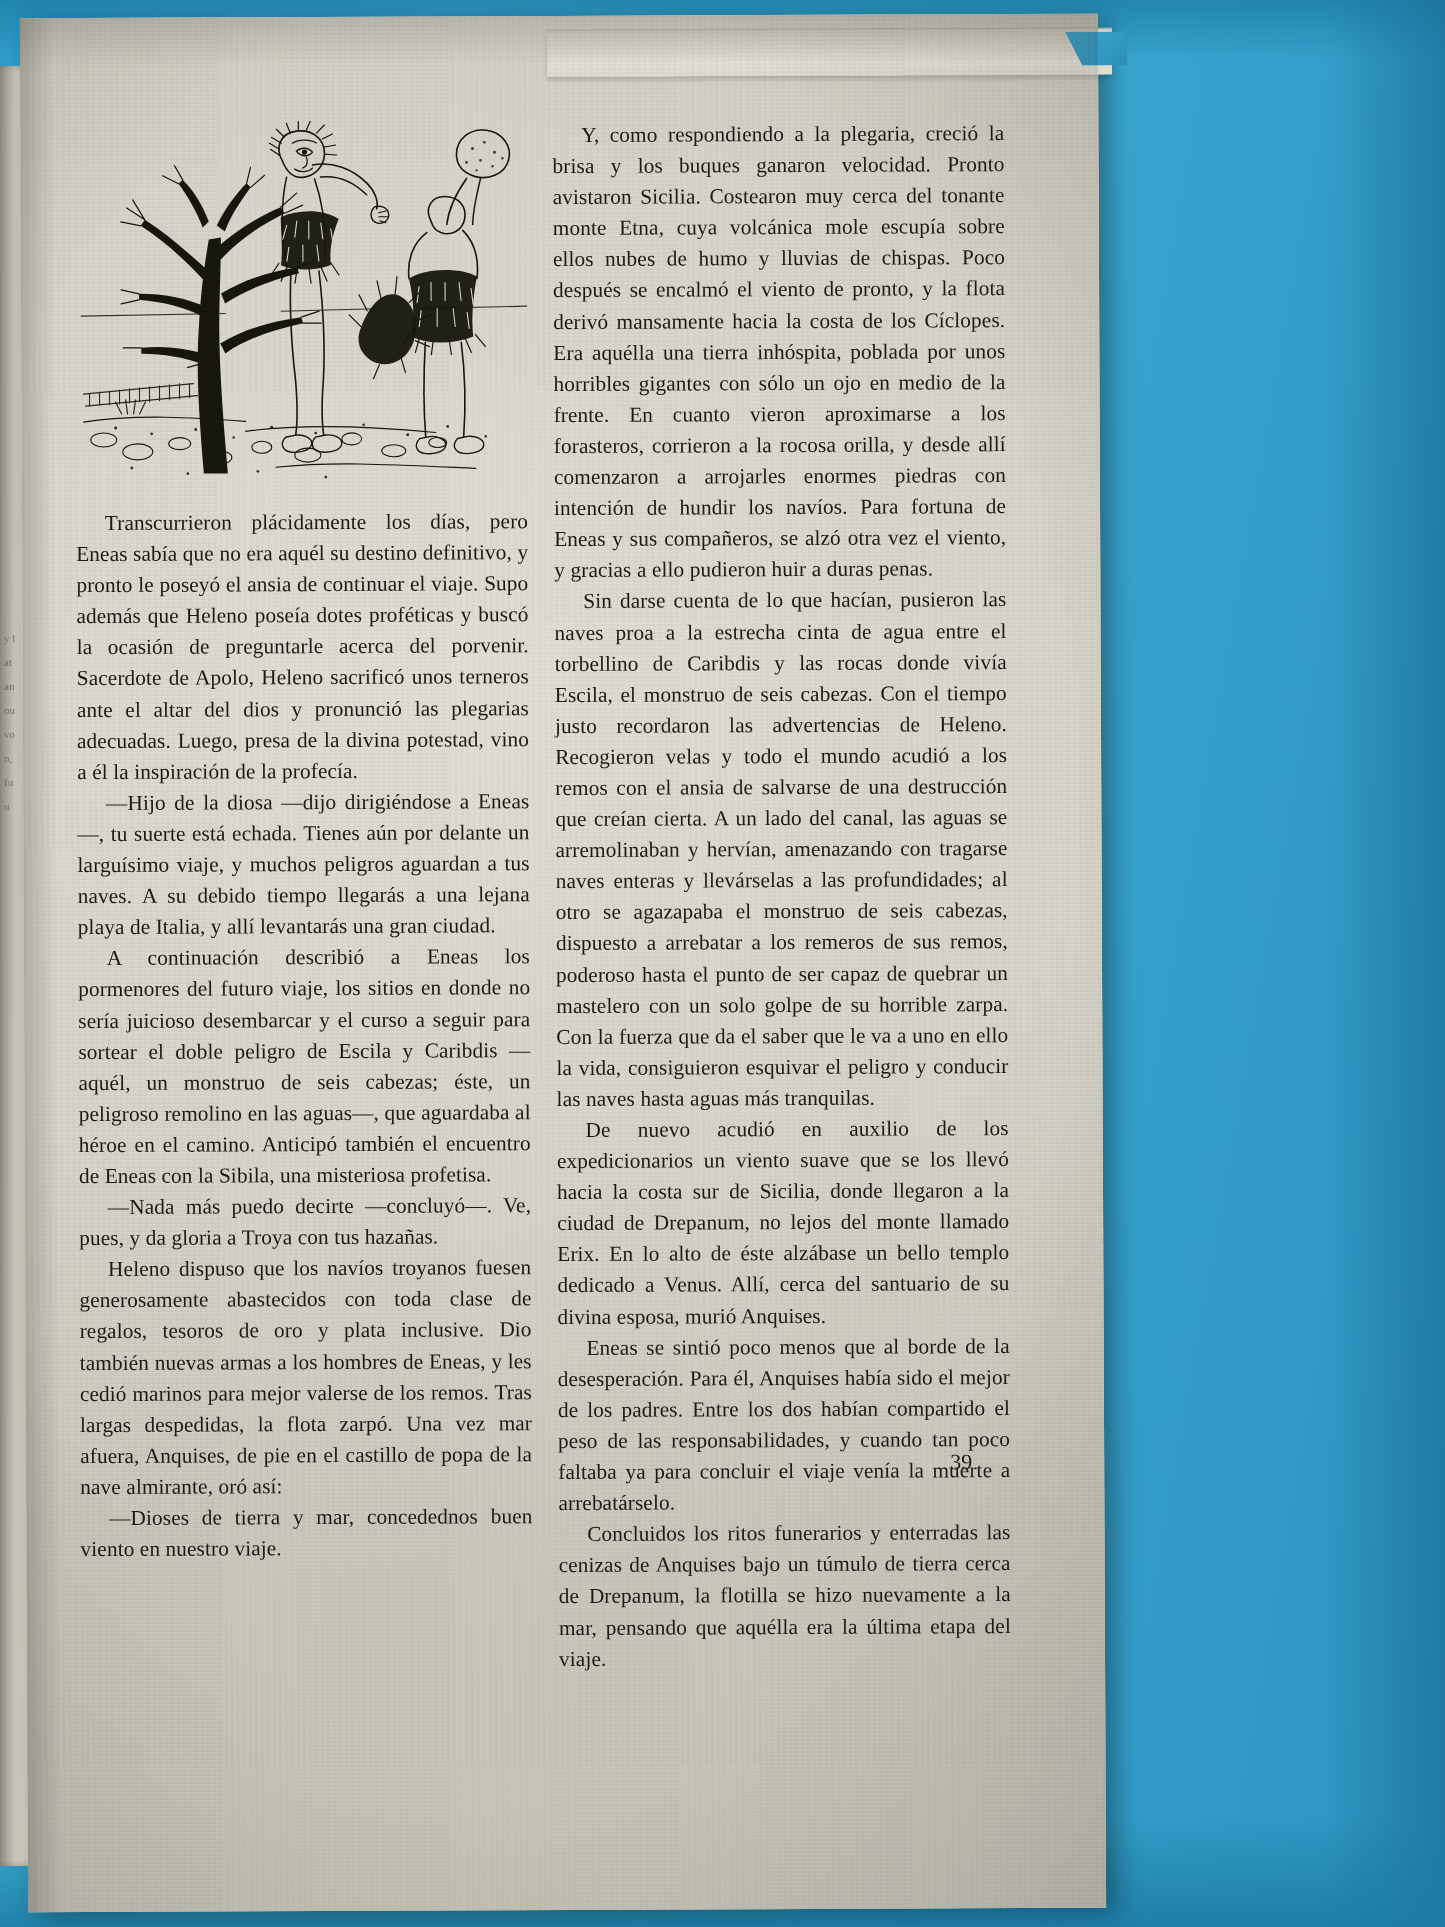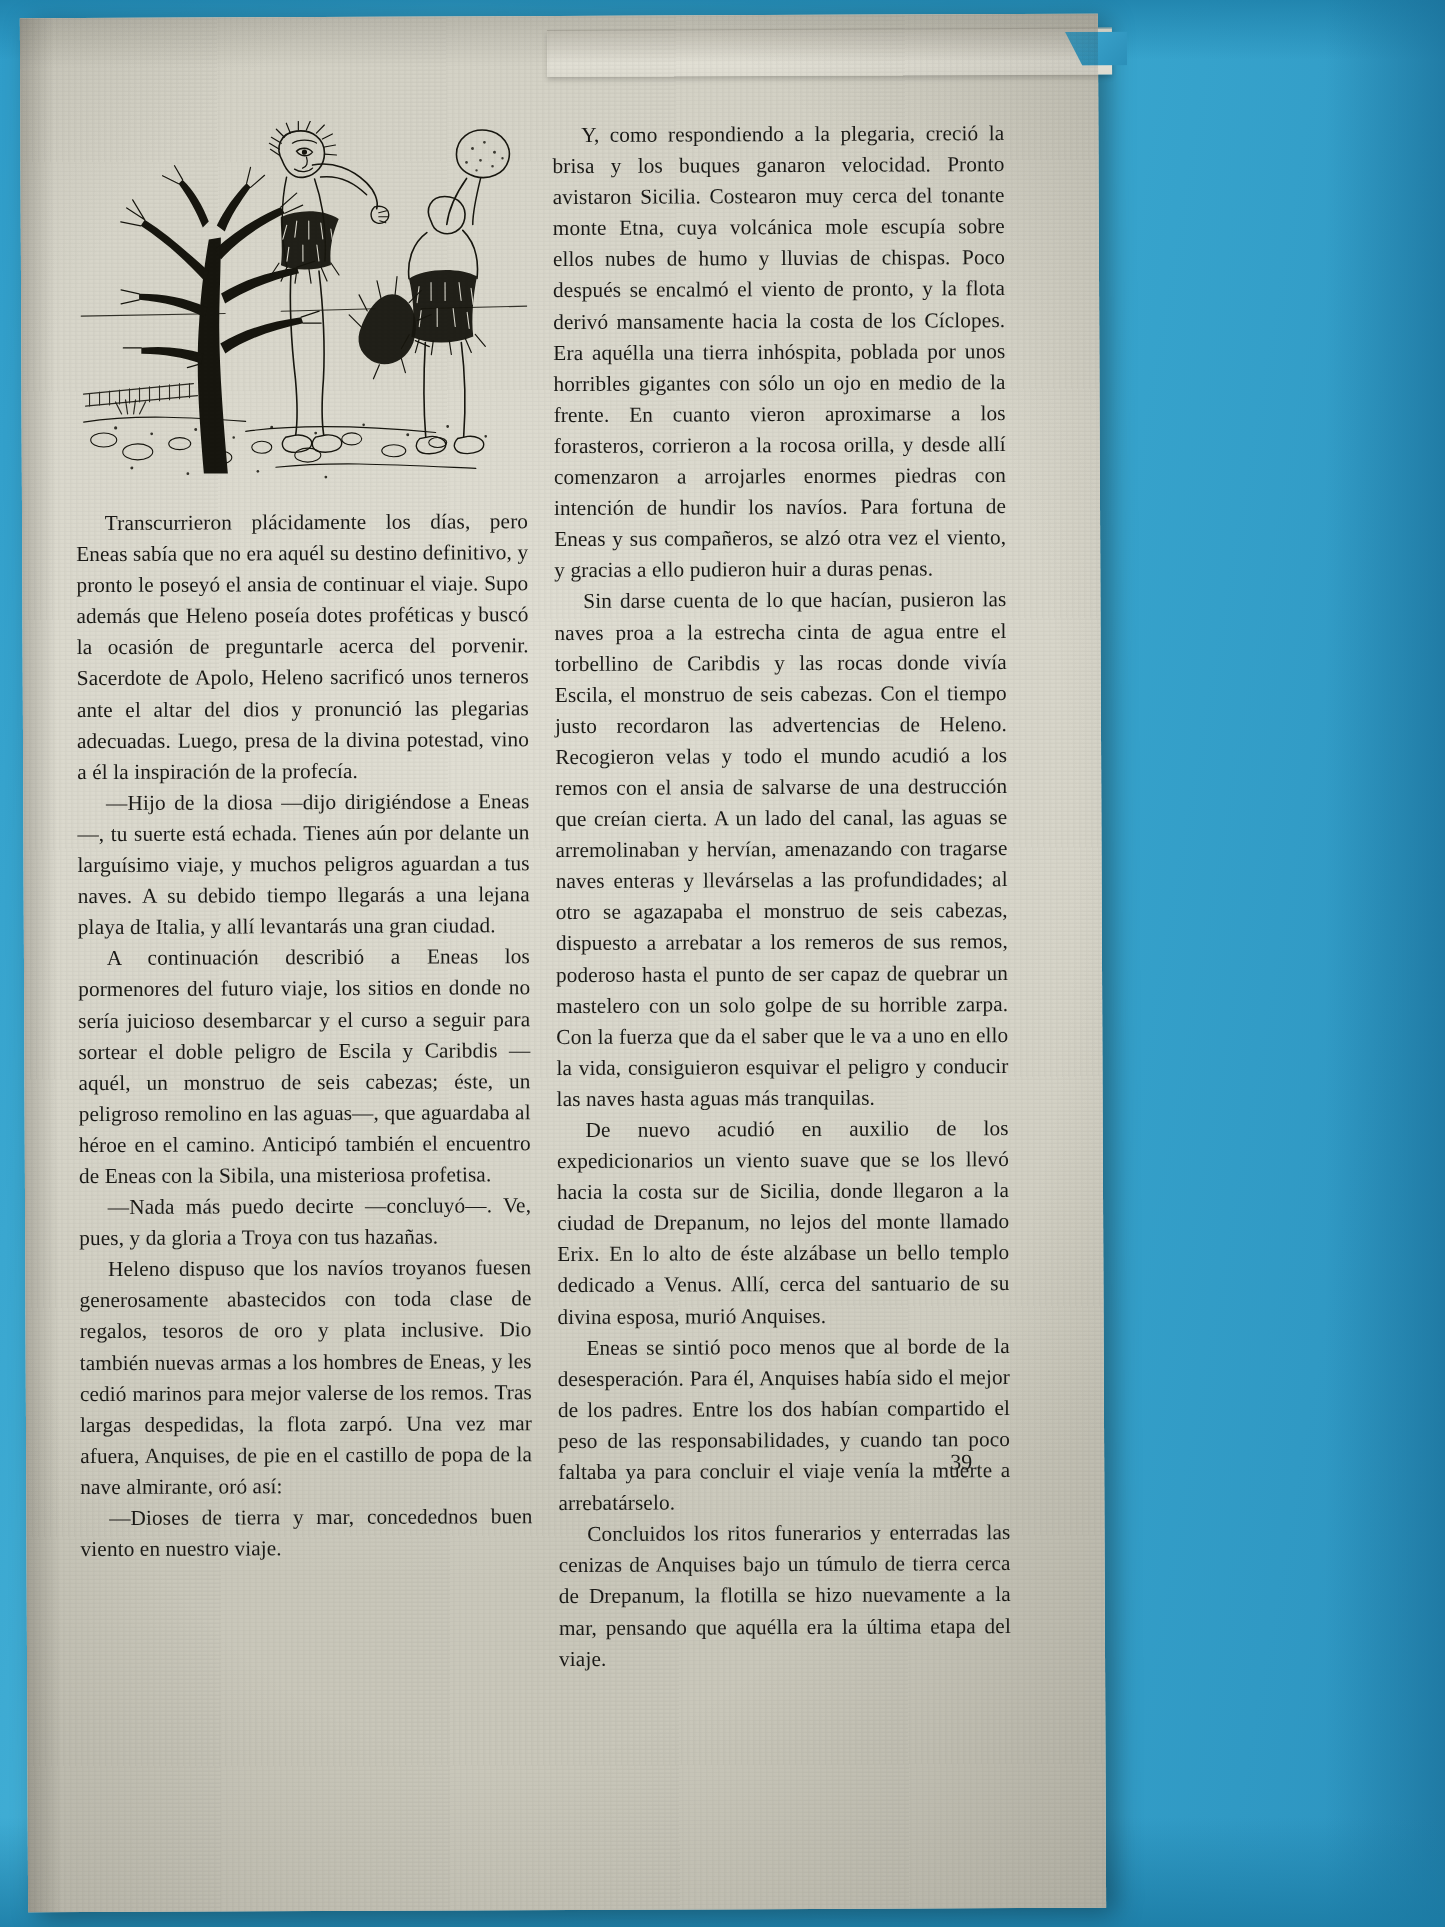--- a/index.html
+++ b/index.html
@@ -174,20 +174,32 @@
 </head>
 <body>
 
 <div id="page">
 
   <div class="backdrop"></div>
   <div class="backdrop-shade-top"></div>
   <div class="backdrop-right"></div>
   <div class="backdrop-shade-bottom"></div>
 
+  <div class="prev-page">
+    <div class="prev-page-text">
+      <span>y l</span>
+      <span>at</span>
+      <span>an</span>
+      <span>ou</span>
+      <span>vo</span>
+      <span>n,</span>
+      <span>fu</span>
+      <span>u</span>
+    </div>
+  </div>
 
   <div class="sheet">
 
     <div class="corner-flap"></div>
     <div class="corner-blue"></div>
 
     <div class="content">
 
       <div class="col col-left">
 

